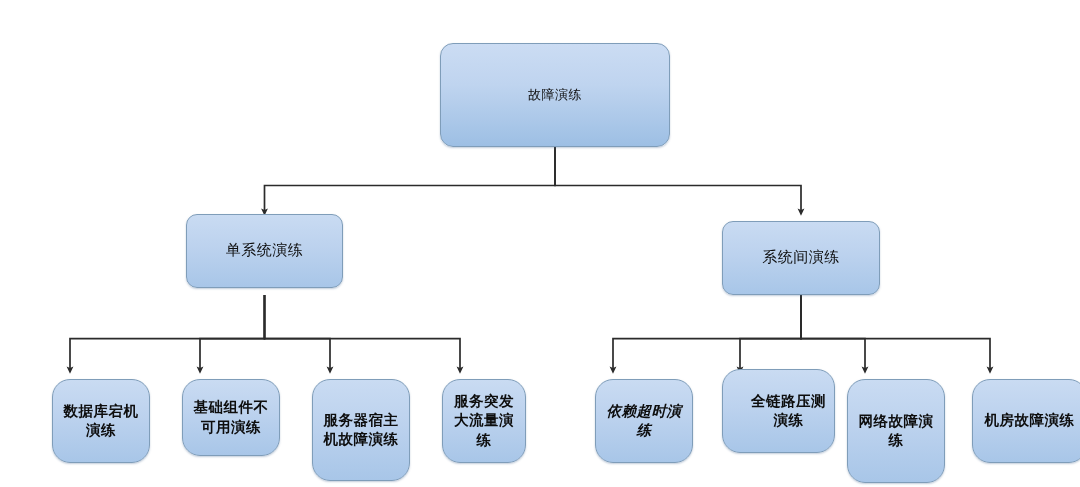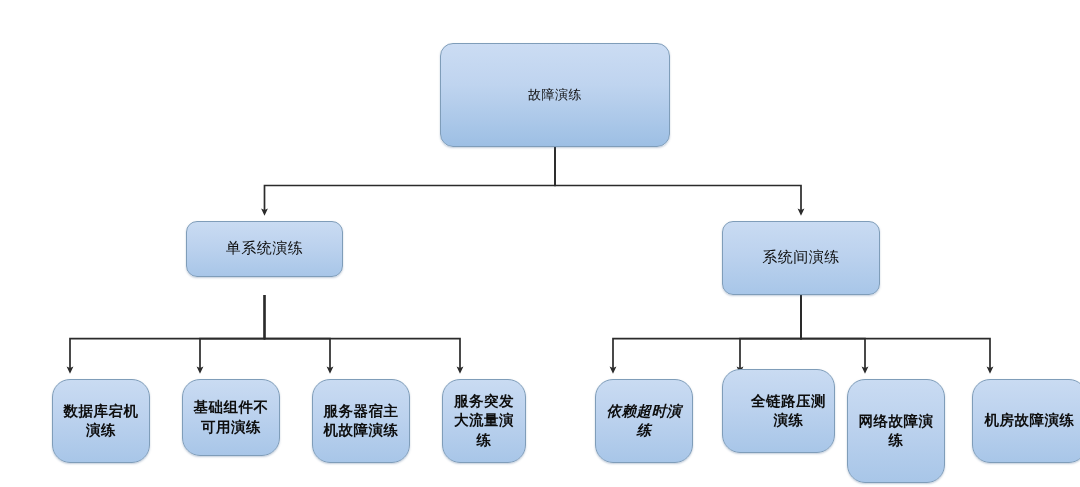--- a/index.html
+++ b/index.html
@@ -73,33 +73,33 @@
         <path d="M801,295 L801,338.68 L740,338.68 L740,370" marker-end="url(#arrow)"></path>
         <path d="M801,295 L801,338.68 L865,338.68 L865,370" marker-end="url(#arrow)"></path>
         <path d="M801,295 L801,338.68 L990,338.68 L990,370" marker-end="url(#arrow)"></path>
       </g>
   </svg>
 
   <div id="node-layer">
       <div class="node level-0" style="left: 440px; top: 43px; width: 230px; height: 104px;">
         <span class="node-label">故障演练</span>
       </div>
-      <div class="node level-1" style="left: 186px; top: 221px; width: 157px; height: 56px;">
+      <div class="node level-1" style="left: 186px; top: 214px; width: 157px; height: 74px;">
         <span class="node-label">单系统演练</span>
       </div>
       <div class="node level-1" style="left: 722px; top: 221px; width: 158px; height: 74px;">
         <span class="node-label">系统间演练</span>
       </div>
       <div class="node level-2" style="left: 21px; top: 379px; width: 98px; height: 84px;">
         <span class="node-label">数据库宕机演练</span>
       </div>
       <div class="node level-2" style="left: 151px; top: 379px; width: 98px; height: 77px;">
         <span class="node-label">基础组件不可用演练</span>
       </div>
-      <div class="node level-2" style="left: 281px; top: 379px; width: 98px; height: 84px;">
+      <div class="node level-2" style="left: 281px; top: 379px; width: 98px; height: 102px;">
         <span class="node-label">服务器宿主机故障演练</span>
       </div>
       <div class="node level-2" style="left: 411px; top: 379px; width: 84px; height: 84px;">
         <span class="node-label">服务突发大流量演练</span>
       </div>
       <div class="node level-2" style="left: 564px; top: 379px; width: 98px; height: 84px; font-style: italic;">
         <span class="node-label">依赖超时演练</span>
       </div>
       <div class="node level-2" style="left: 691px; top: 369px; width: 113px; height: 84px; padding-left: 20px;">
         <span class="node-label">全链路压测演练</span>

